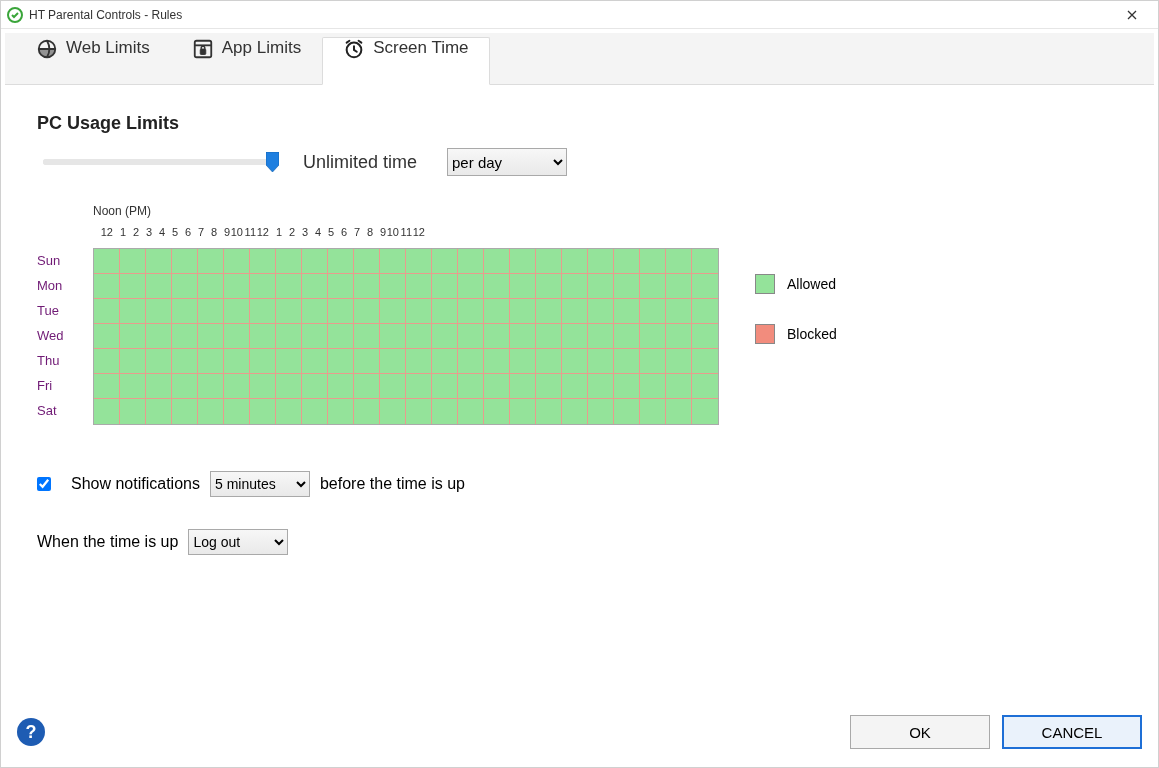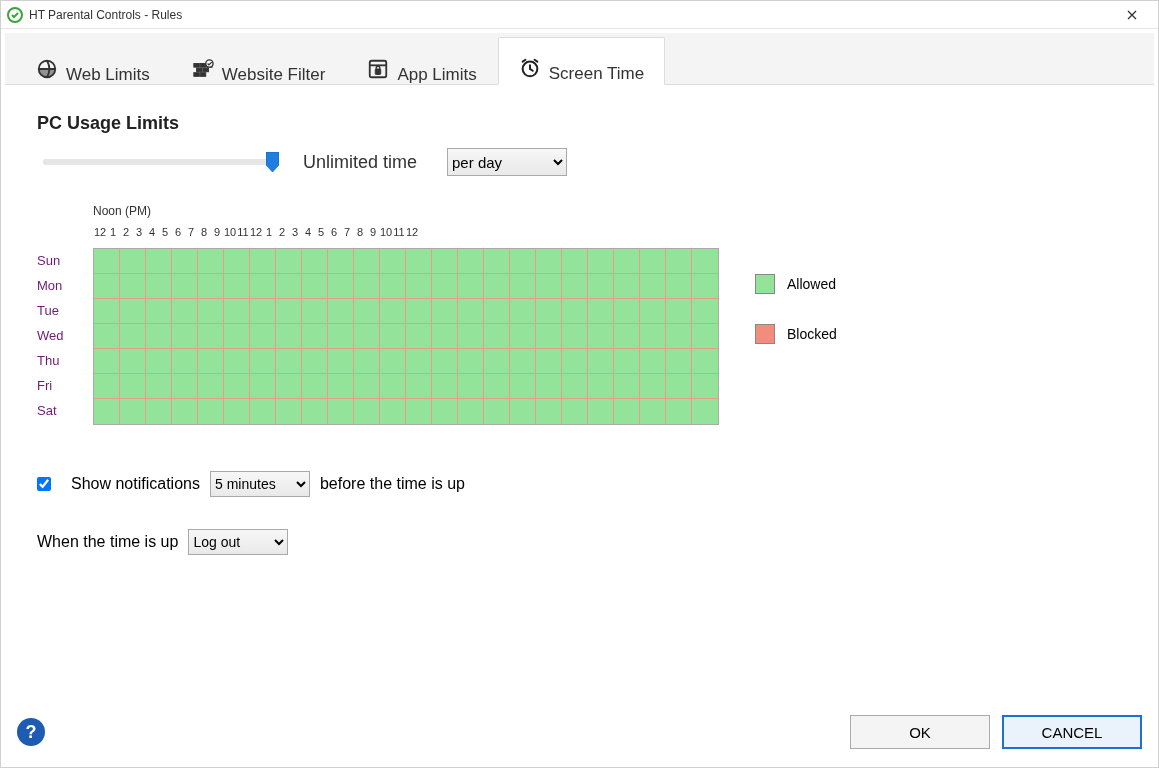--- a/index.html
+++ b/index.html
@@ -36,21 +36,21 @@
   .tabs {
     display: flex;
     background: #f4f4f4;
     border-bottom: 1px solid #dcdcdc;
     padding: 0 10px;
     height: 52px;
     align-items: flex-end;
     margin: 4px 4px 0 4px;
   }
   .tab {
-    display: flex; align-items: flex-end; gap: 8px;
+    display: flex; align-items: flex-start; gap: 8px;
     height: 48px;
     padding: 0 20px;
     font-size: 17px;
     color: #333;
     cursor: pointer;
     border: 1px solid transparent;
     border-bottom: none;
     position: relative;
     top: 1px;
   }
@@ -116,21 +116,21 @@
   }
   .period-labels {
     position: absolute; top: 0; left: 56px; display:flex; font-size:12px; color:#333;
   }
   .period-labels span:first-child { width: 312px; }
   .hour-labels {
     position: absolute; top: 22px; left: 56px;
     display: flex;
     font-size: 11px; color:#333;
   }
-  .hour-labels span { width: 26px; text-align:center; margin-left:-13px; }
+  .hour-labels span { width: 26px; text-align:right; margin-left:-13px; }
   .hour-labels span:first-child { margin-left: -6px; }
   .day-labels {
     position: absolute; left: 0; top: 44px;
     display:flex; flex-direction:column;
   }
   .day-labels span {
     height: 25px; line-height:25px; font-size:13px; color:#701a75;
     width: 50px; text-align:left;
   }
   .grid {
@@ -209,36 +209,20 @@
 <div class="tabs">
   <div class="tab">
     <span>
       <svg viewBox="0 0 24 24">
           <circle cx="12" cy="12" r="9" fill="none" stroke="#333" stroke-width="2"></circle>
           <path d="M12 3 a18 18 0 0 1 0 18 M3 12 h18" fill="none" stroke="#333" stroke-width="2"></path>
           <path d="M12 12 m-9 0 a9 9 0 0 0 18 0" fill="#333" opacity="0.5"></path>
         </svg>
     </span>
     <span>Web Limits</span>
-  </div>
-  <div class="tab">
-    <span>
-      <svg viewBox="0 0 24 24">
-          <rect x="2" y="6" width="6" height="4" fill="#333"></rect>
-          <rect x="9" y="6" width="6" height="4" fill="#333"></rect>
-          <rect x="16" y="6" width="6" height="4" fill="#333"></rect>
-          <rect x="5" y="11" width="6" height="4" fill="#333"></rect>
-          <rect x="12" y="11" width="6" height="4" fill="#333"></rect>
-          <rect x="2" y="16" width="6" height="4" fill="#333"></rect>
-          <rect x="9" y="16" width="6" height="4" fill="#333"></rect>
-          <circle cx="19" cy="6" r="4" fill="#fff" stroke="#333" stroke-width="1.5"></circle>
-          <path d="M17 6 l1.5 1.5 3-3" fill="none" stroke="#333" stroke-width="1.5"></path>
-        </svg>
-    </span>
-    <span>Website Filter</span>
   </div>
   <div class="tab">
     <span>
       <svg viewBox="0 0 24 24">
           <rect x="3" y="3" width="18" height="18" rx="2" fill="none" stroke="#333" stroke-width="2"></rect>
           <line x1="3" y1="8" x2="21" y2="8" stroke="#333" stroke-width="2"></line>
           <rect x="9" y="12" width="6" height="6" fill="#333" rx="1"></rect>
           <path d="M10 12 v-1 a2 2 0 0 1 4 0 v1" fill="none" stroke="#333" stroke-width="1.5"></path>
         </svg>
     </span>

